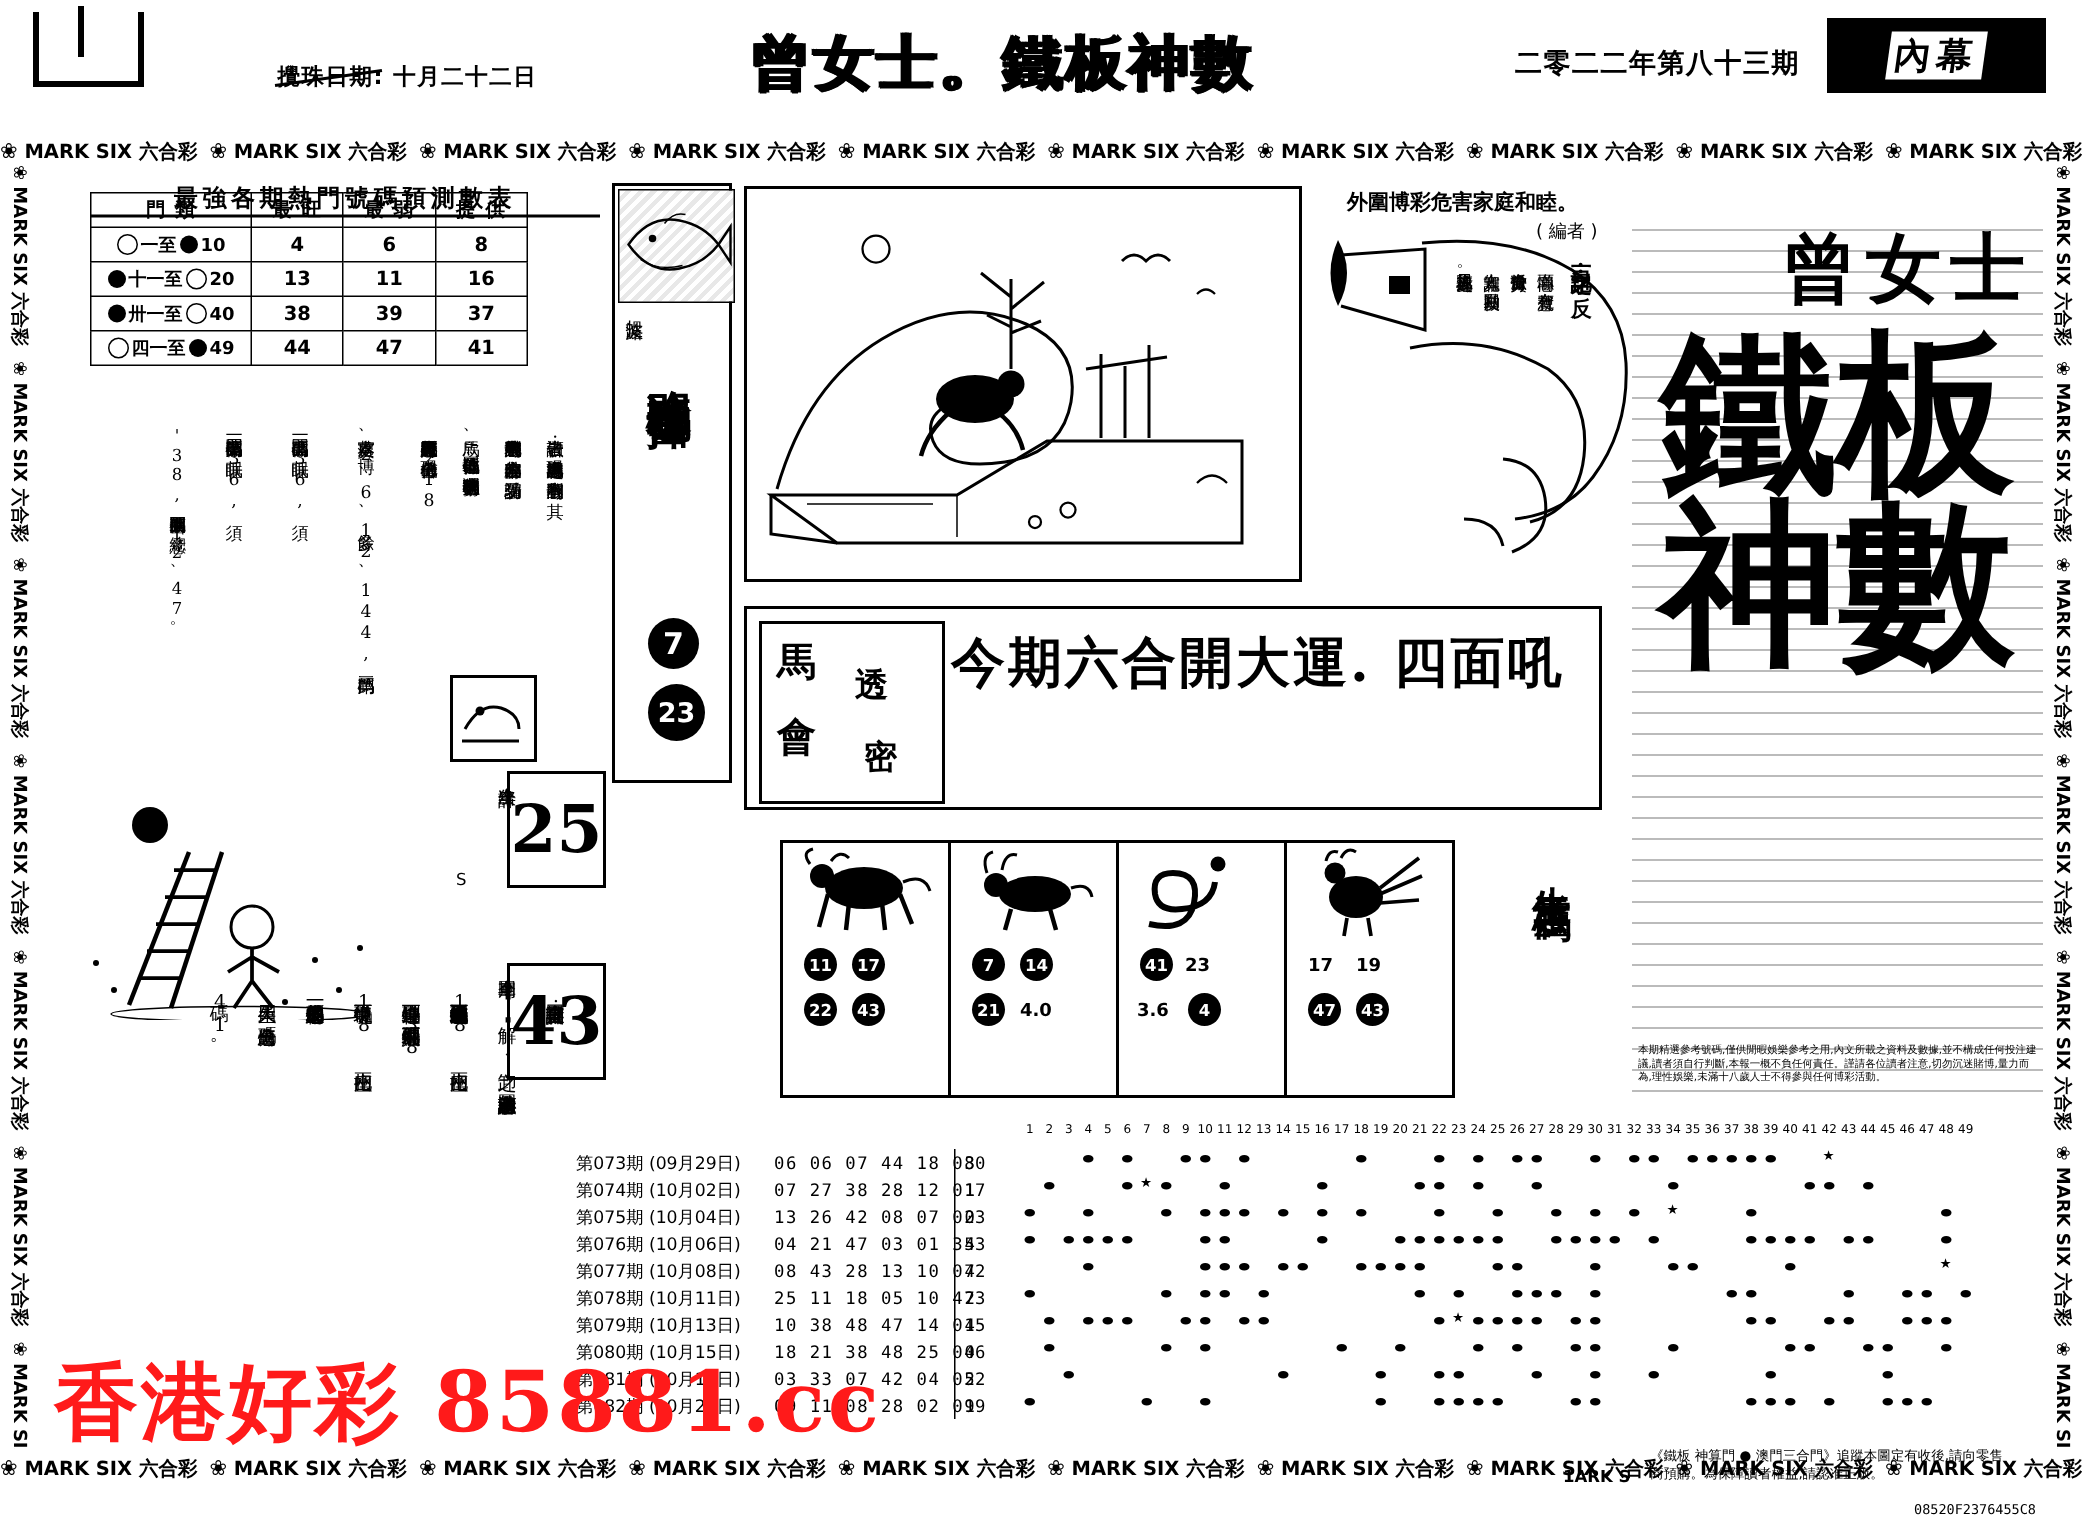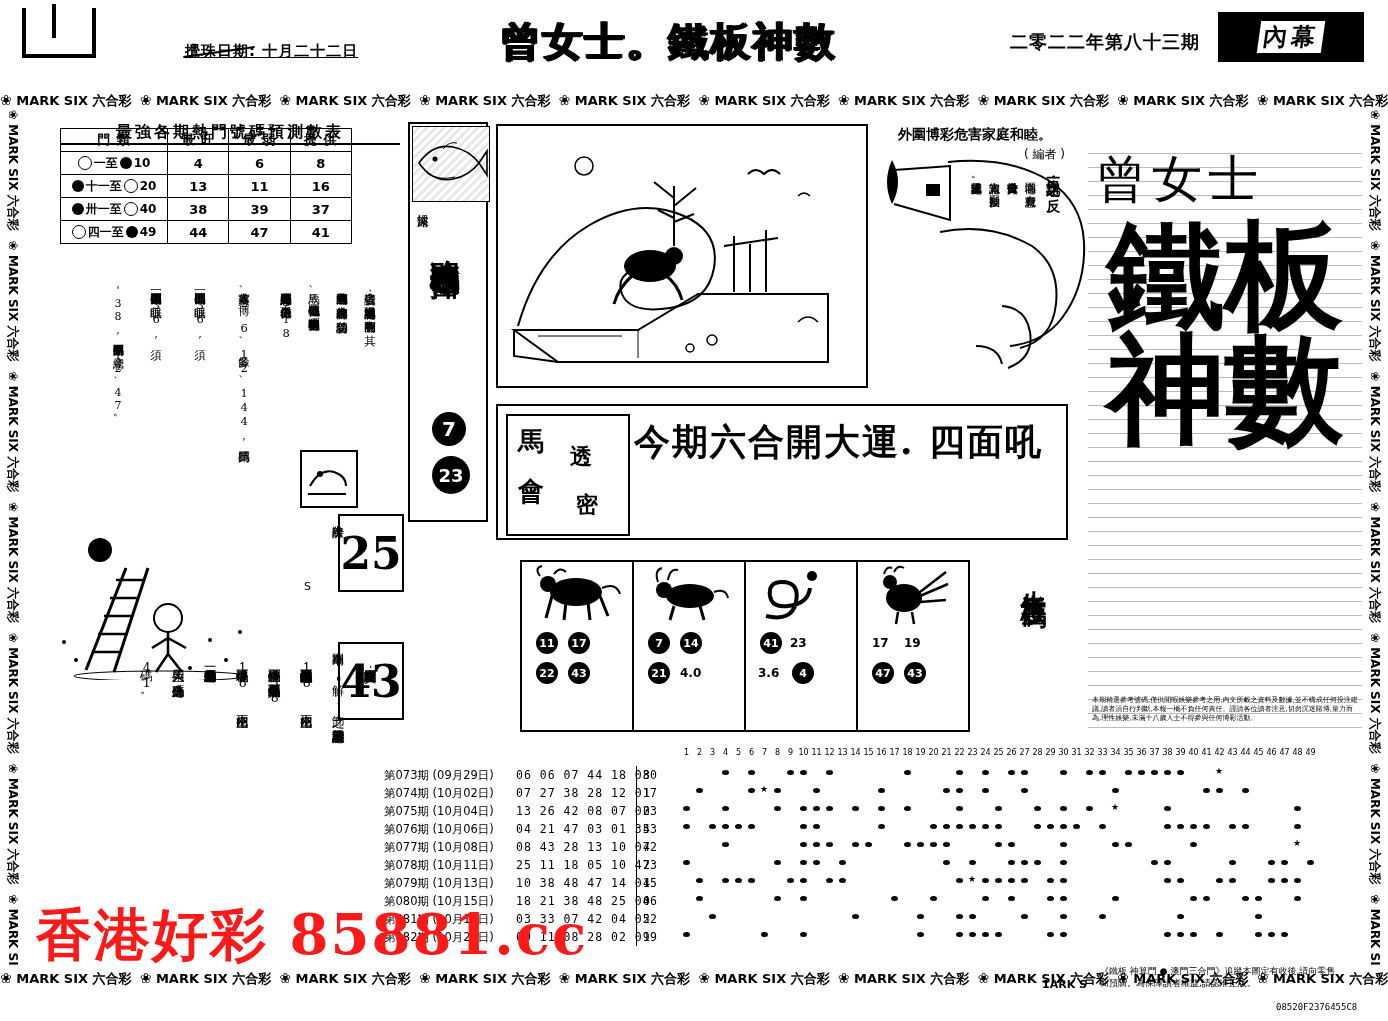--- a/index.html
+++ b/index.html
@@ -3,21 +3,21 @@
 <meta charset="utf-8">
 <style>
   html,body{margin:0;padding:0;background:#fff;}
   body{width:1388px;height:1021px;position:relative;font-family:"DejaVu Sans","Liberation Sans",sans-serif;color:#000;overflow:hidden;}
   .page{position:absolute;left:0;top:0;width:1388px;height:1021px;background:#fff;}
 
   
   .hdr{position:absolute;left:0;top:0;width:1388px;height:88px;}
   .hdr .corner{position:absolute;left:22px;top:8px;width:66px;height:46px;border:4px solid #000;border-top:none;}
   .hdr .corner:after{content:"";position:absolute;left:26px;top:-4px;width:4px;height:34px;background:#000;}
-  .hdr .drawdate{position:absolute;left:185px;top:42px;font-size:15px;font-weight:bold;letter-spacing:1px;white-space:nowrap;text-decoration:underline;}
+  .hdr .drawdate{position:absolute;left:185px;top:42px;font-size:15px;font-weight:bold;letter-spacing:1px;white-space:nowrap;}
   .hdr .drawdate .strike{position:relative;}
   .hdr .drawdate .strike:after{content:"";position:absolute;left:-2px;top:50%;width:72px;height:2px;background:#000;transform:rotate(-8deg);}
   .hdr .masthead{position:absolute;left:500px;top:14px;width:400px;height:52px;font-size:40px;font-weight:bold;letter-spacing:2px;
      font-family:"DejaVu Serif","Liberation Serif",serif;white-space:nowrap;
      text-shadow:2px 0 0 #000,-1px 0 0 #000,0 1px 0 #000;}
   .hdr .issue{position:absolute;left:1010px;top:30px;font-size:18px;font-weight:bold;letter-spacing:1px;white-space:nowrap;}
   .hdr .logobox{position:absolute;left:1218px;top:12px;width:146px;height:50px;background:#000;color:#fff;
      display:flex;align-items:center;justify-content:center;font-size:24px;font-weight:bold;letter-spacing:4px;}
   .hdr .logobox span{display:block;background:#fff;color:#000;padding:0 4px;transform:skewX(-8deg);}
 
@@ -94,22 +94,22 @@
 
   
   .scroll{left:880px;top:140px;width:250px;height:240px;}
   .warn{position:absolute;left:898px;top:126px;font-size:14px;font-weight:bold;white-space:nowrap;}
   .warn2{position:absolute;left:1024px;top:146px;font-size:12px;white-space:nowrap;}
 
   
   .rtitle{left:1088px;top:140px;width:274px;height:600px;}
   .rtitle .lines{position:absolute;left:0;top:0;width:100%;height:100%;
      background:repeating-linear-gradient(to bottom,transparent 0 13px,#bbb 13px 14px);}
-  .rtitle .zeng{position:absolute;left:8px;top:6px;width:260px;height:70px;font-size:50px;font-weight:normal;letter-spacing:6px;
-     font-family:"DejaVu Serif","Liberation Serif",serif;text-align:left;}
+  .rtitle .zeng{position:absolute;left:8px;top:6px;width:260px;height:70px;font-size:50px;font-weight:bold;letter-spacing:6px;
+     font-family:"DejaVu Serif","Liberation Serif",serif;text-align:right;}
   .rtitle .big4{position:absolute;left:0;top:78px;width:274px;height:480px;font-size:118px;font-weight:bold;line-height:0.97;
      font-family:"DejaVu Serif","Liberation Serif",serif;text-align:center;letter-spacing:0px;}
   .rtitle .foot{position:absolute;left:4px;top:556px;width:266px;font-size:7px;line-height:1.25;}
 
   
   .headline{left:496px;top:404px;width:572px;height:136px;}
   .headline .seal{position:absolute;left:8px;top:8px;width:120px;height:118px;border:2px solid #000;}
   .headline .seal span{position:absolute;font-size:26px;font-weight:bold;font-family:"DejaVu Serif","Liberation Serif",serif;}
   .headline .l1{position:absolute;left:136px;top:12px;font-size:36px;font-weight:bold;letter-spacing:2px;white-space:nowrap;
      font-family:"DejaVu Serif","Liberation Serif",serif;}

